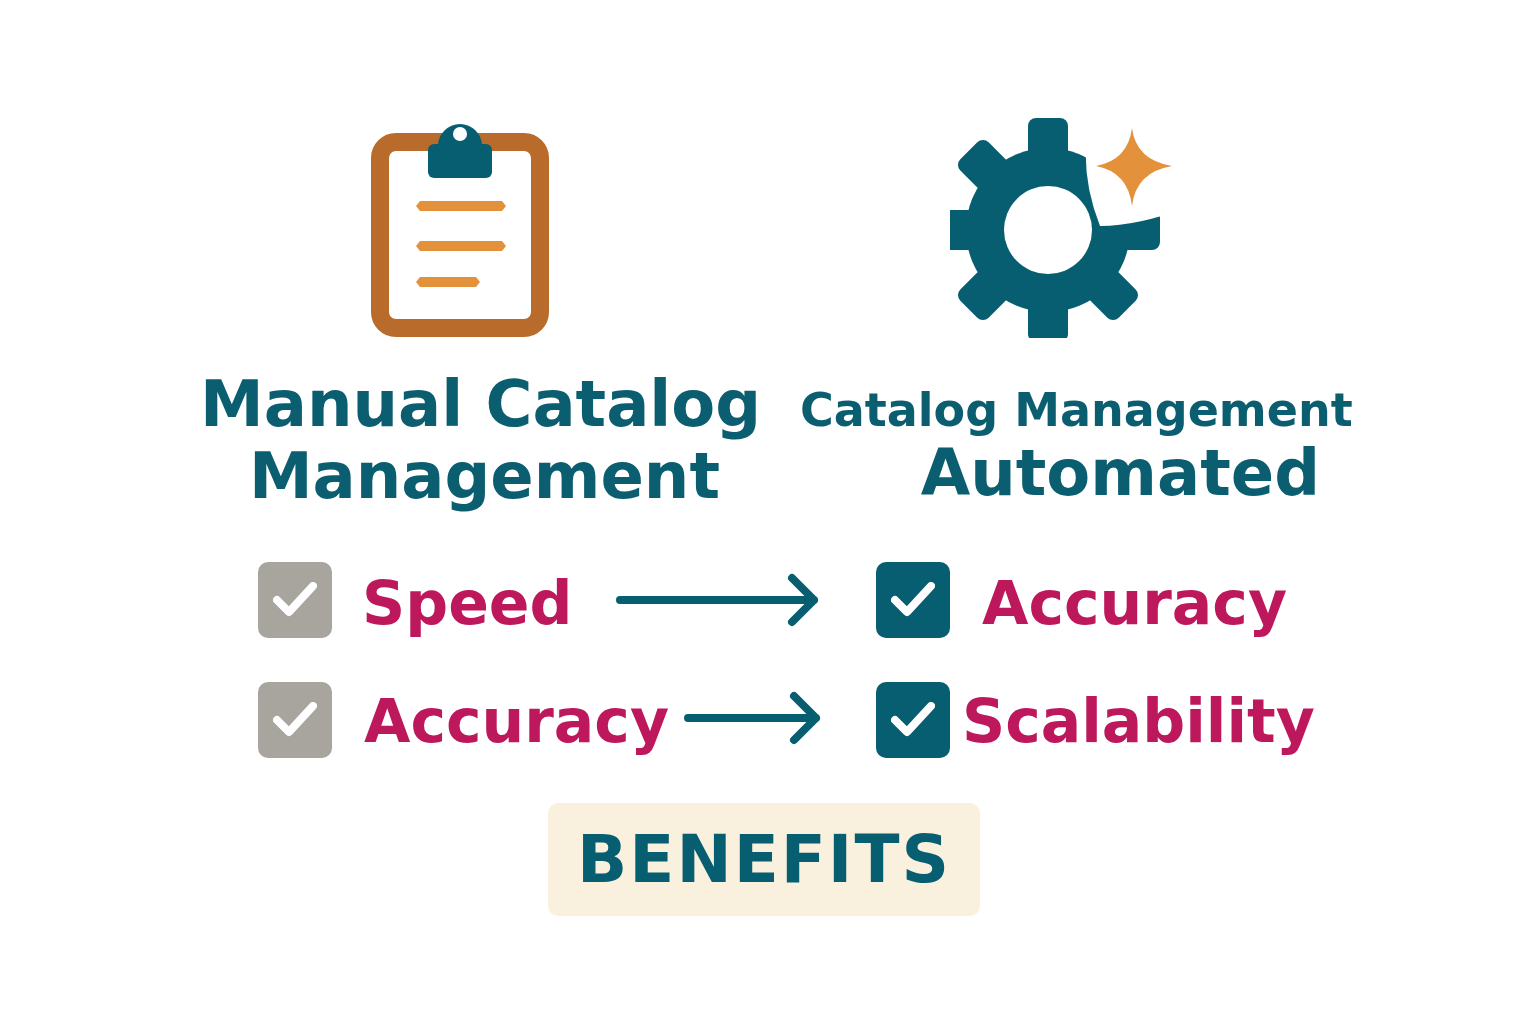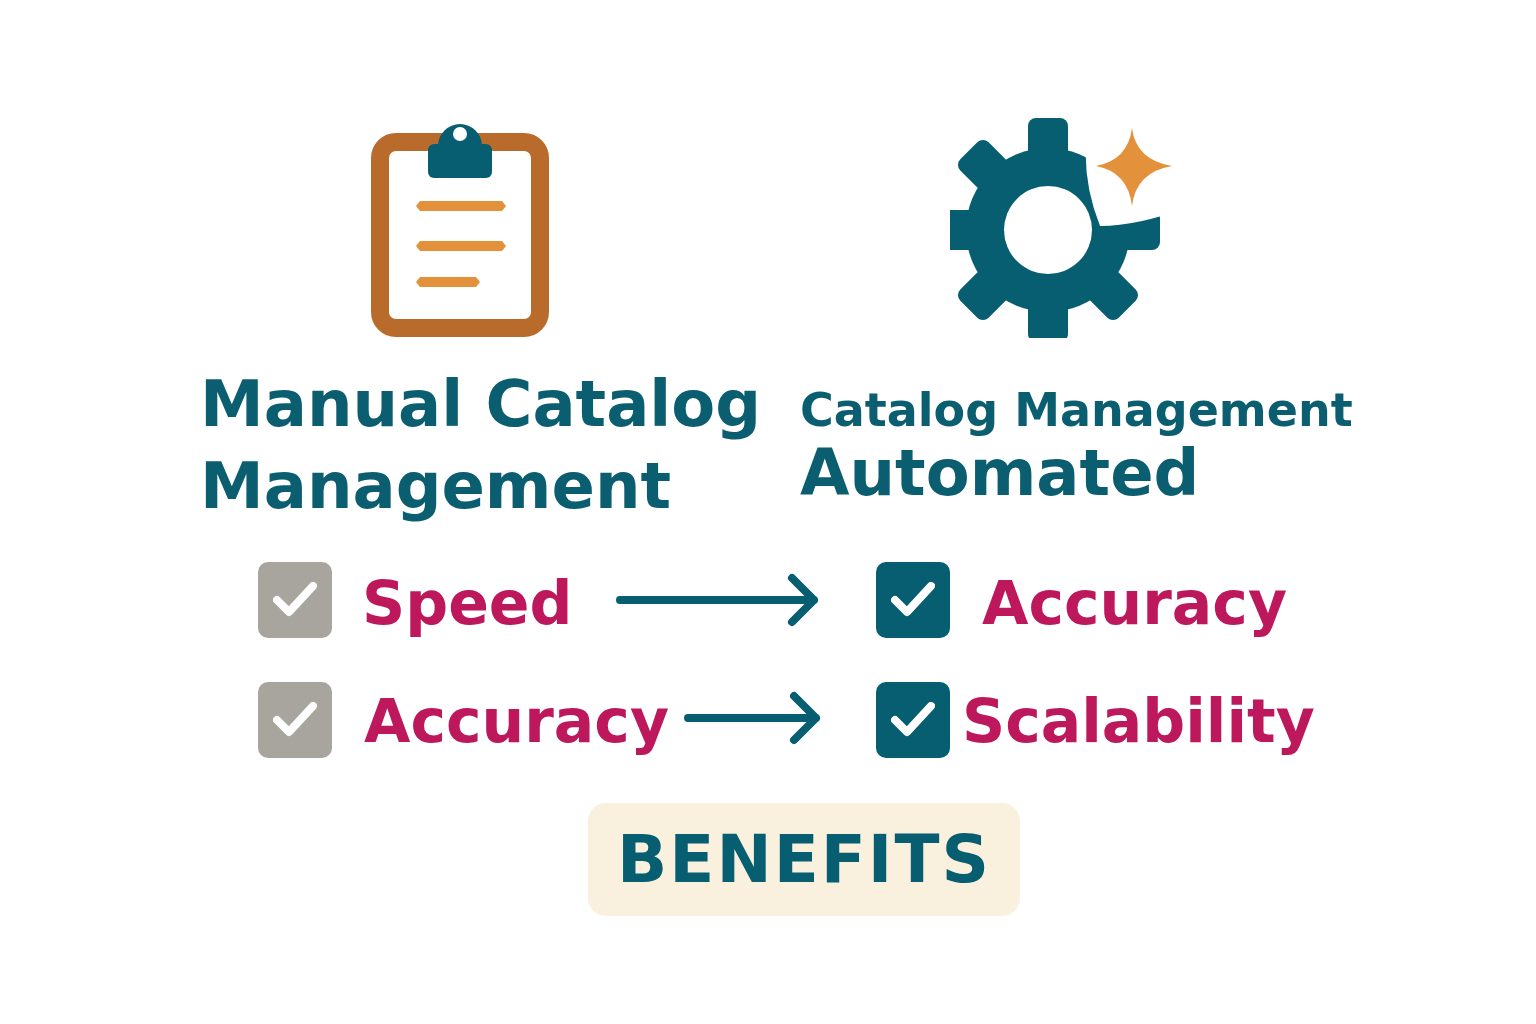--- a/index.html
+++ b/index.html
@@ -1,24 +1,24 @@
 <!DOCTYPE html>
 <html><head>
 <meta charset="utf-8">
 <style>
   html, body { margin:0; padding:0; }
   body { width:1536px; height:1024px; background:#ffffff; position:relative; overflow:hidden;
          font-family:"DejaVu Sans", sans-serif; color:#055f73; }
   .abs { position:absolute; }
-  .title { font-weight:bold; color:#0b5e70; text-align:left; white-space:nowrap; }
+  .title { font-weight:bold; color:#0b5e70; text-align:right; white-space:nowrap; }
   .check { width:74px; height:76px; border-radius:10px; display:flex; align-items:center; justify-content:center; }
   .check.grey { background:#a8a59e; }
   .check.teal { background:#065e70; }
   .label { font-weight:bold; font-size:60px; color:#be185d; line-height:1; white-space:nowrap; }
-  .badge { background:#faf0de; border-radius:18px; display:flex; align-items:center; justify-content:center;margin-left:40px; }
+  .badge { background:#faf0de; border-radius:10px; display:flex; align-items:center; justify-content:center; }
   .badge span { font-weight:bold; font-size:66px; color:#075e70; letter-spacing:2px; }
 </style>
 </head>
 <body>
 
 <div class="abs" style="left:370px;top:106px;width:180px;height:232px;">
   <svg width="180" height="232" viewBox="0 0 180 232">
     <rect x="10" y="36" width="160" height="186" rx="16" ry="16" fill="none" stroke="#b86b2a" stroke-width="18"></rect>
     <path d="M64 38 h52 a6 6 0 0 1 6 6 v22 a6 6 0 0 1 -6 6 h-52 a6 6 0 0 1 -6 -6 v-22 a6 6 0 0 1 6 -6z" fill="#065e70"></path>
     <path d="M68 40 a22 22 0 0 1 44 0z" fill="#065e70"></path>
@@ -47,21 +47,21 @@
       </g>
       <circle r="44" fill="#ffffff"></circle>
     </g>
     <path d="M150 110 Q130 60 138 10 L240 0 L240 90 Q190 110 150 110z" fill="#ffffff"></path>
     <path d="M182 12 Q186 44 222 50 Q186 56 182 90 Q178 56 146 50 Q178 44 182 12z" fill="#e3913a"></path>
   </svg>
 </div>
 
 <div class="abs title" style="left:200px;top:368px;width:520px;font-size:64px;line-height:72px;">
   <div>Manual Catalog</div>
-  <div style="margin-top:10px;">Management</div>
+  <div style="margin-top:0;">Management</div>
 </div>
 <div class="abs title" style="left:800px;top:372px;width:520px;">
   <div style="font-size:46px;line-height:56px;margin-top:10px;">Catalog Management</div>
   <div style="font-size:64px;line-height:70px;">Automated</div>
 </div>
 
 <div class="abs check grey" style="left:258px;top:562px;">
   <svg width="44" height="36" viewBox="0 0 44 36">
       <path d="M4 18 l12 12 l24 -26" fill="none" stroke="#fff" stroke-width="8" stroke-linecap="round" stroke-linejoin="round"></path>
     </svg>

